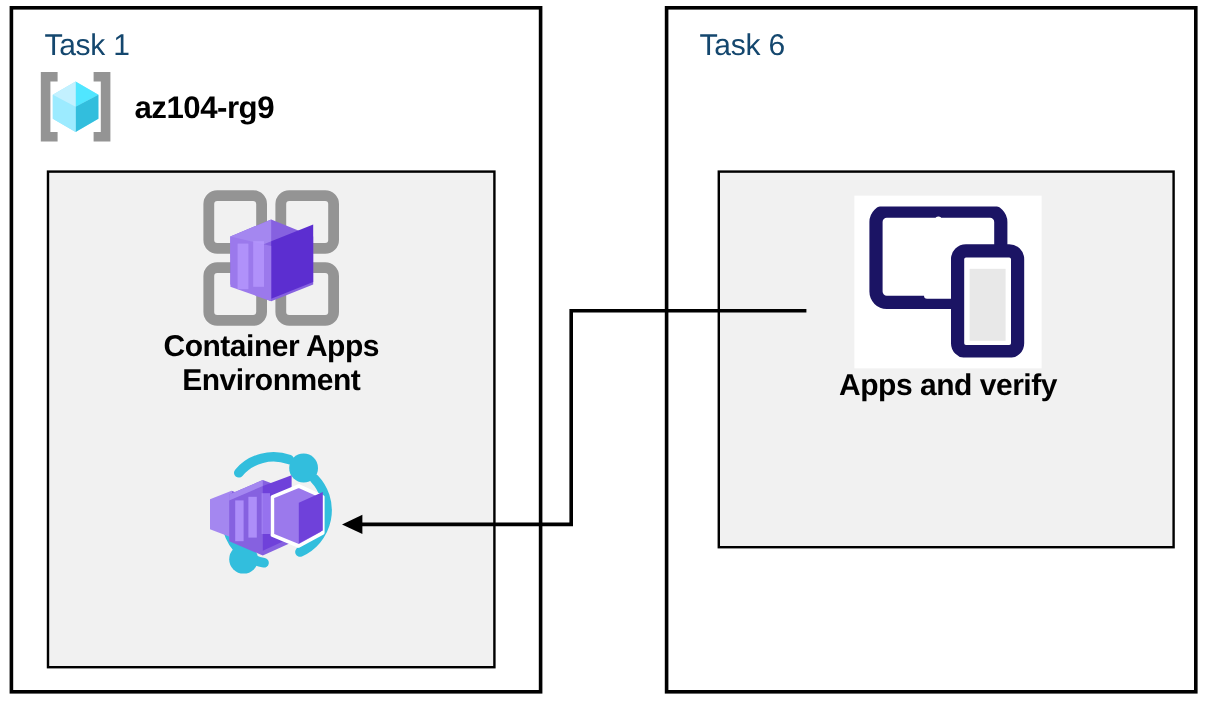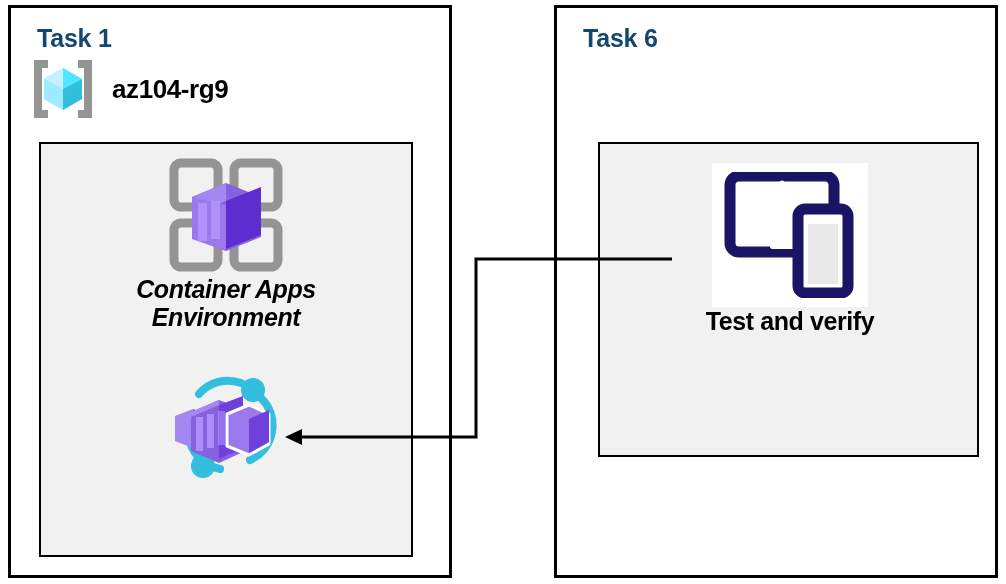--- a/index.html
+++ b/index.html
@@ -26,21 +26,21 @@
     box-sizing: border-box;
   }
   #task1-panel { left: 8px;  top: 5px;  width: 444px; height: 573px; }
   #task2-panel { left: 554px; top: 5px; width: 444px; height: 573px; }
 
   .task-title {
     position: absolute;
     left: 26px;
     top: 16px;
     font-size: 25px;
-    font-weight: bold;
+    font-weight: normal;
     color: #14476e;
     letter-spacing: -0.2px;
     white-space: nowrap;
   }
 
   
   #rg-row {
     position: absolute;
     left: 30px;
     top: 58px;
@@ -76,21 +76,21 @@
   }
   .node-label {
     font-size: 25px;
     font-weight: bold;
     color: #000000;
     text-align: center;
     line-height: 1.12;
     letter-spacing: -0.4px;
     white-space: pre-line;
   }
-  #cae-node  { left: 70px;  top: 157px; width: 312px; font-style: italic; }
+  #cae-node  { left: 70px;  top: 157px; width: 312px; }
   #capp-node { left: 70px;  top: 372px; width: 312px; }
   #test-node { left: 640px; top: 163px; width: 300px; }
 
   .icon-svg { display: block; }
   .test-icon-frame {
     background: #ffffff;
     width: 156px;
     height: 144px;
     display: flex;
     align-items: center;
@@ -191,21 +191,21 @@
           <rect x="6" y="4" width="104" height="76" rx="9" fill="none" stroke="#1b1464" stroke-width="11"></rect>
           <circle cx="58" cy="11" r="2.6" fill="#ffffff"></circle>
           <rect x="46" y="72" width="26" height="5" rx="2.5" fill="#ffffff"></rect>
 
           <rect x="74" y="37" width="50" height="84" rx="7" fill="#ffffff" stroke="#1b1464" stroke-width="11"></rect>
           <rect x="84" y="52" width="30" height="60" fill="#e8e8e8"></rect>
           <rect x="90" y="43" width="14" height="4" rx="2" fill="#ffffff"></rect>
         </svg>
       </span>
     </div>
-    <div class="node-label">Test and verify</div>
+    <div class="node-label">Apps and verify</div>
   </div>
 
   <svg id="connector" xmlns="http://www.w3.org/2000/svg">
     <polyline points="672,259 476,259 476,437 296,437" fill="none" stroke="#000000" stroke-width="3"></polyline>
     <polygon points="285,437 302,429 302,445" fill="#000000"></polygon>
   </svg>
 
 </div>
 
 </body></html>

